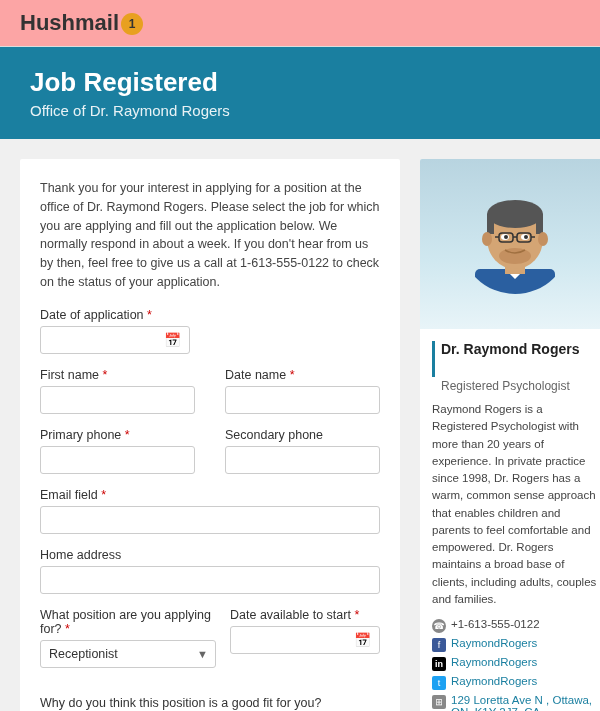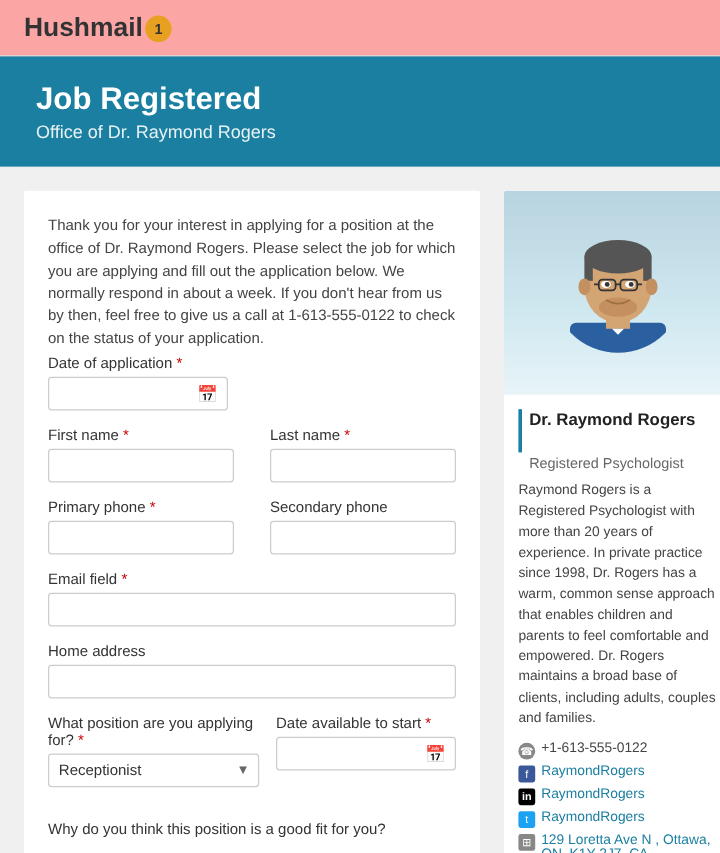--- a/index.html
+++ b/index.html
@@ -63,21 +63,21 @@
       flex: 1;
       background: white;
       padding: 20px;
       border-radius: 2px;
     }
 
     .intro-text {
       font-size: 12.5px;
       color: #444;
       line-height: 1.5;
-      margin-bottom: 4px;
+      margin-bottom: 16px;
     }
 
     .field-group {
       margin-bottom: 14px;
     }
     .field-label {
       font-size: 12.5px;
       margin-bottom: 4px;
       color: #333;
     }
@@ -281,21 +281,21 @@
     <div class="field-row">
       <div class="field-group">
         <div class="field-label">
           <span>First name</span>
           <span class="required"> *</span>
         </div>
         <input type="text" style="">
       </div>
       <div class="field-group">
         <div class="field-label">
-          <span>Last name</span>
+          <span>Date name</span>
           <span class="required"> *</span>
         </div>
         <input type="text" style="">
       </div>
     </div>
 
     <div class="field-row">
       <div class="field-group">
         <div class="field-label">
           <span>Primary phone</span>

